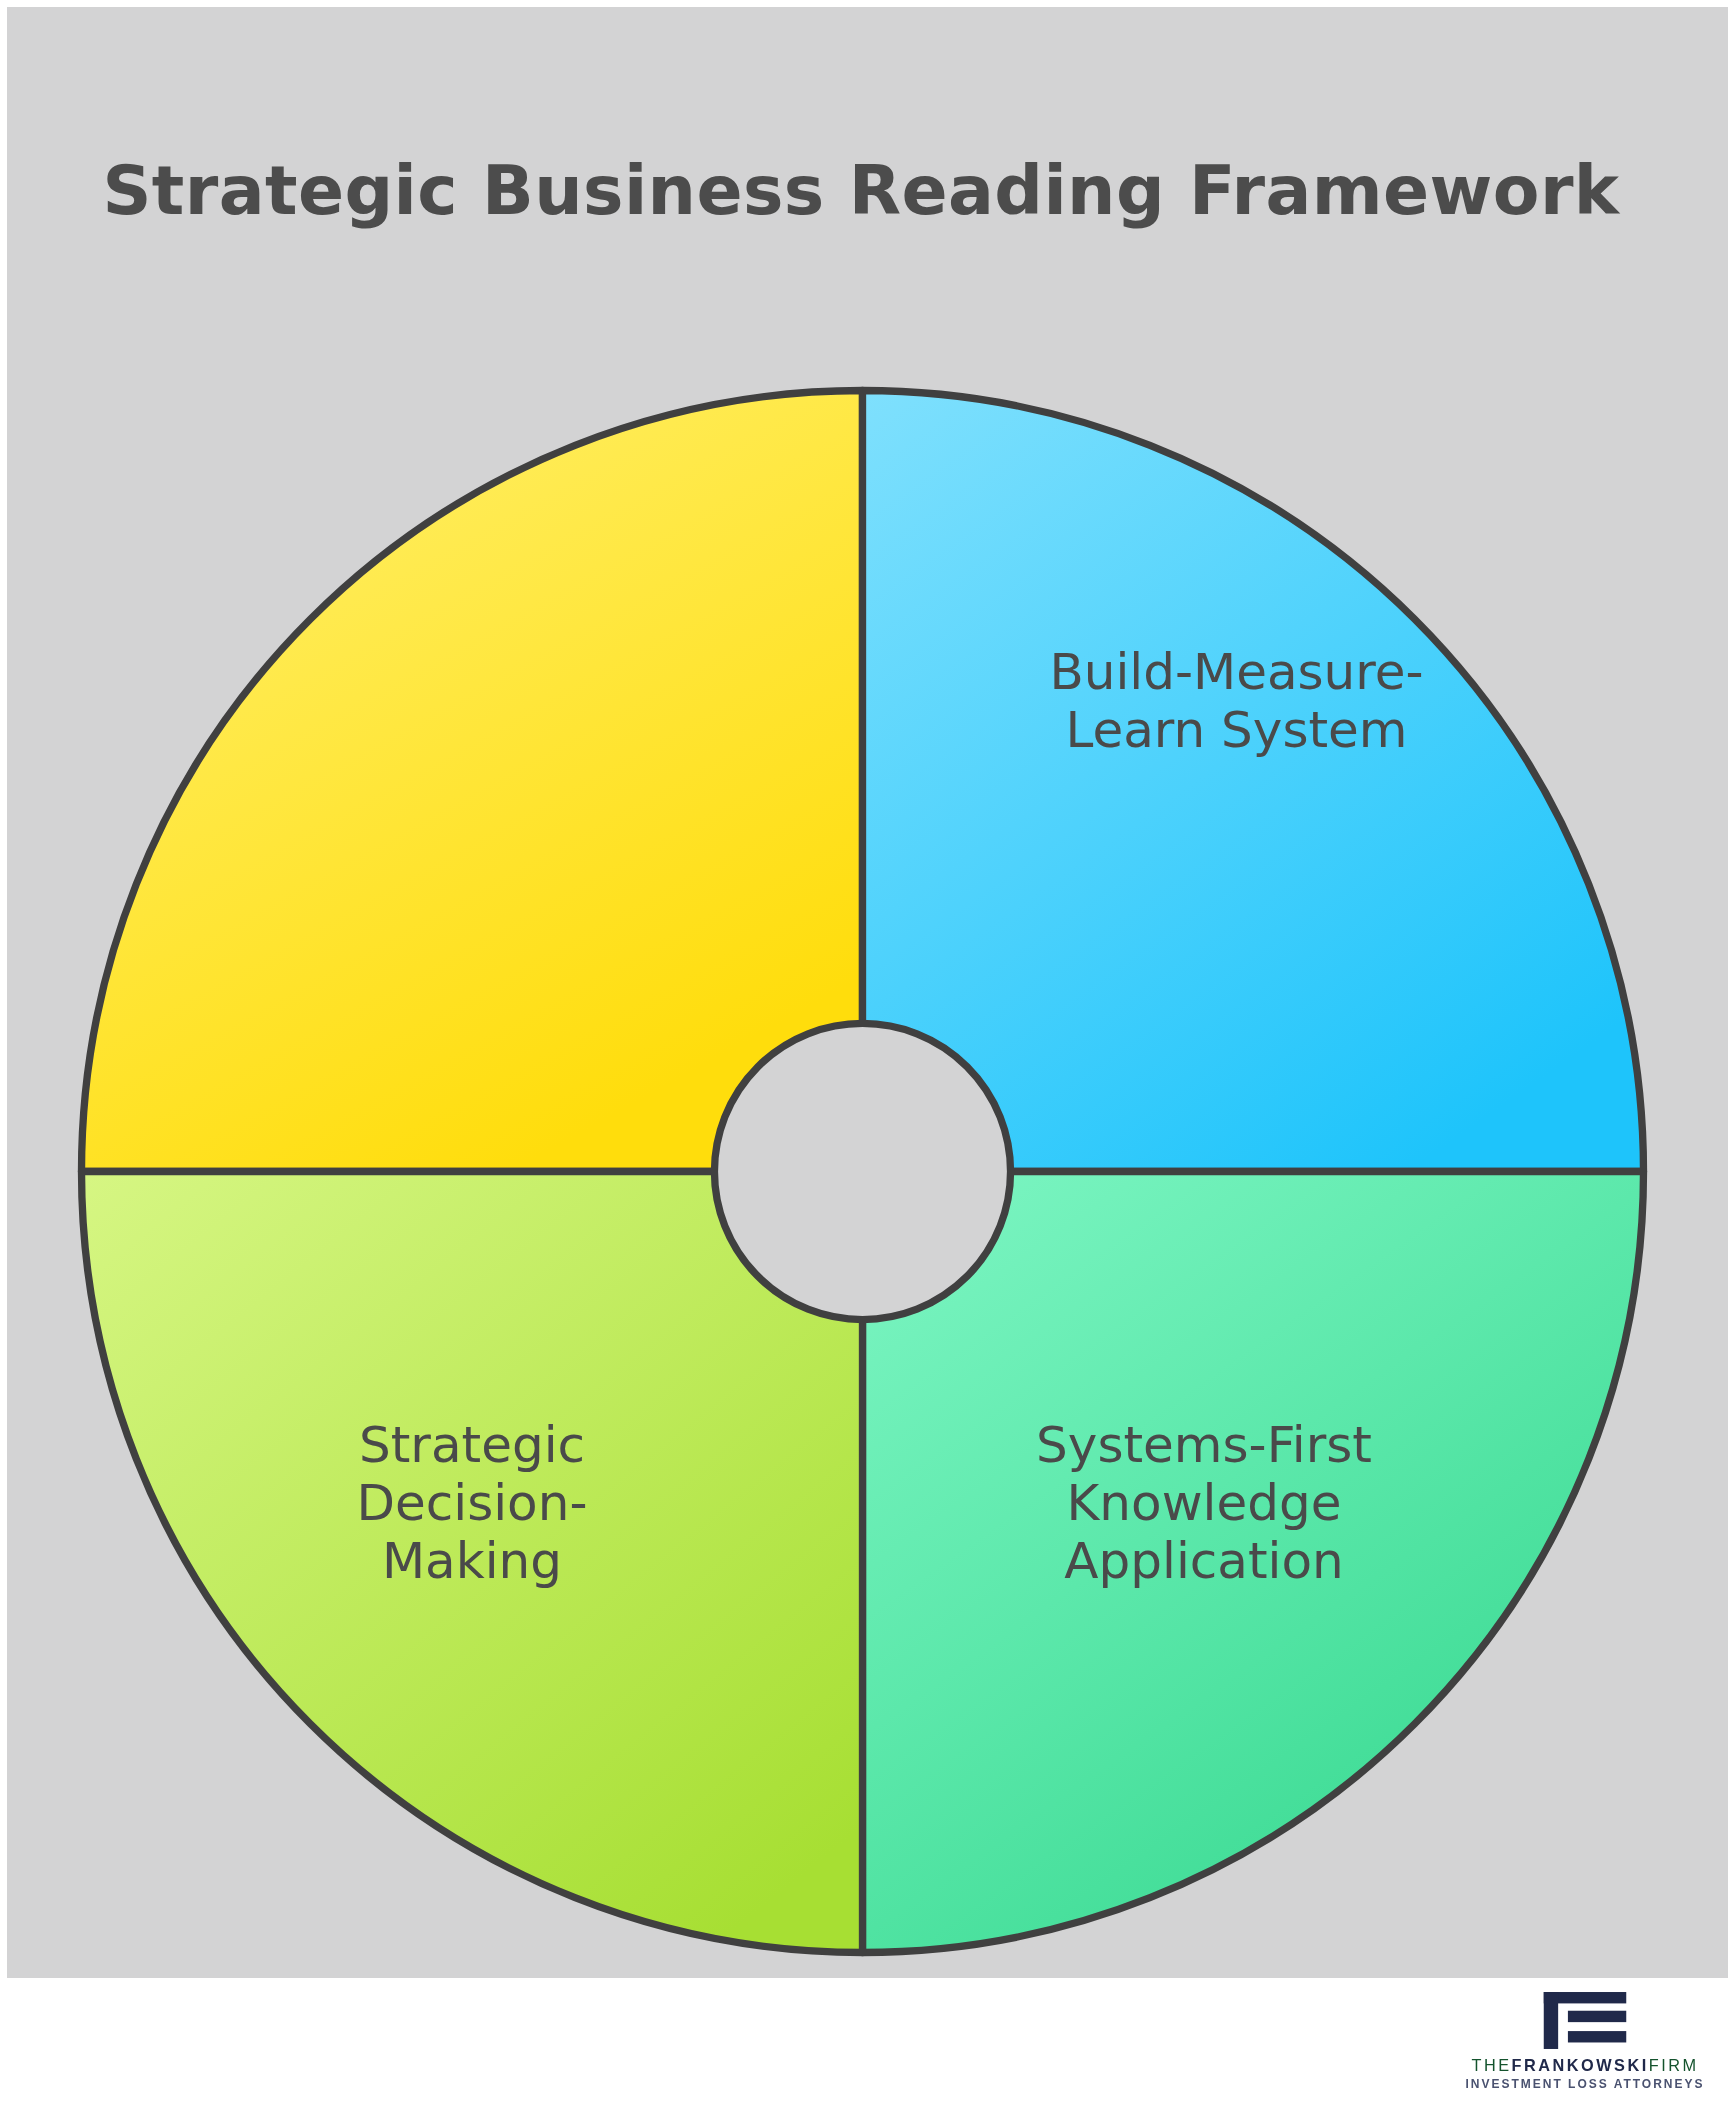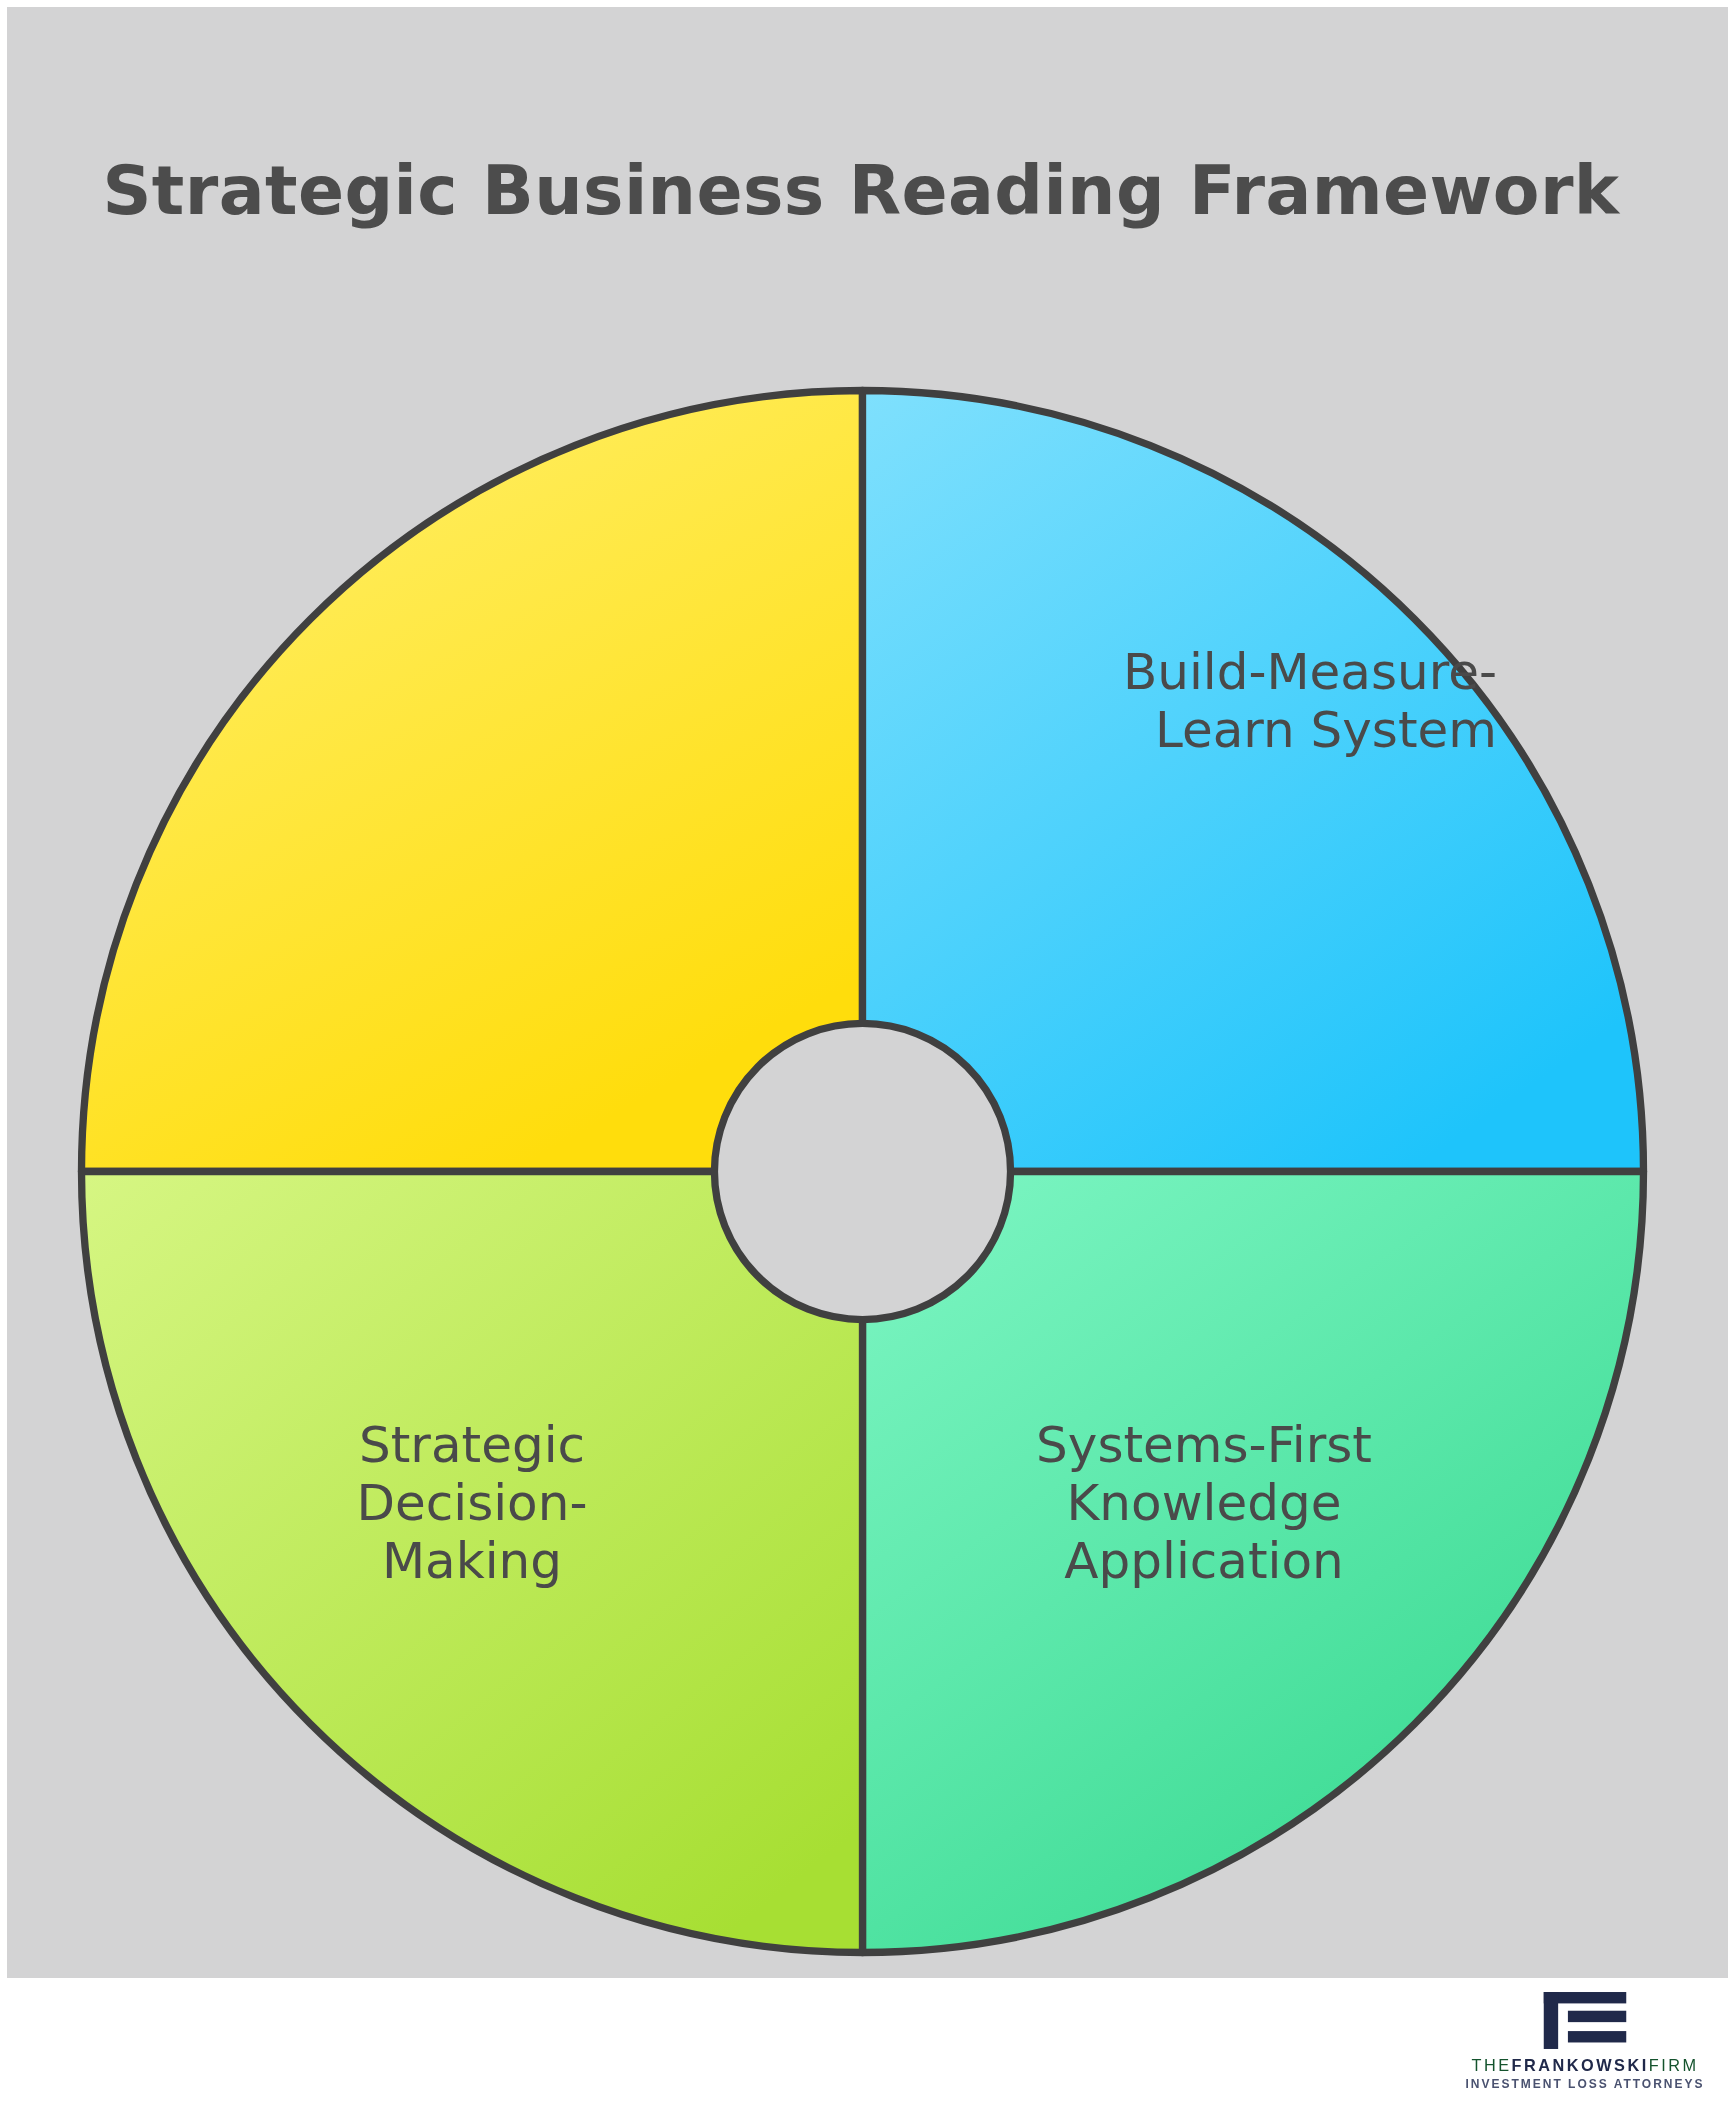--- a/index.html
+++ b/index.html
@@ -64,21 +64,21 @@
     position: absolute;
     text-align: center;
     font-family: "DejaVu Sans", sans-serif;
     font-size: 50px;
     line-height: 1.16;
     color: #4a4a4a;
     white-space: pre-line;
     pointer-events: none;
   }
   #label-tl { left: 236px;  top: 592px;  width: 456px; }
-  #label-tr { left: 976px; top: 643px;  width: 521px; text-align: right; }
+  #label-tr { left: 976px; top: 643px;  width: 521px; }
   #label-bl { left: 244px;  top: 1416px; width: 456px; }
   #label-br { left: 960px; top: 1416px; width: 488px; }
 
   
   #logo {
     position: absolute;
     right: 21px;
     bottom: 11.4px;
     width: 244px;
     height: 122px;

